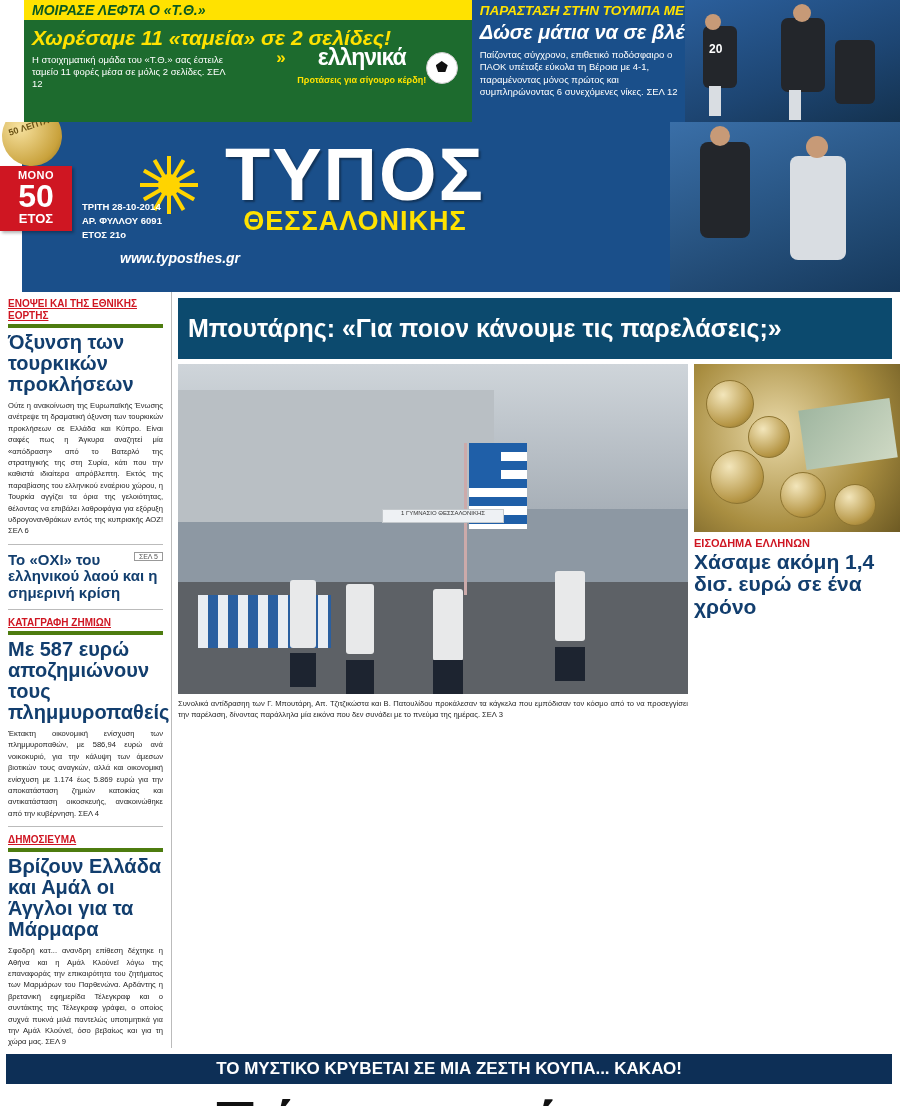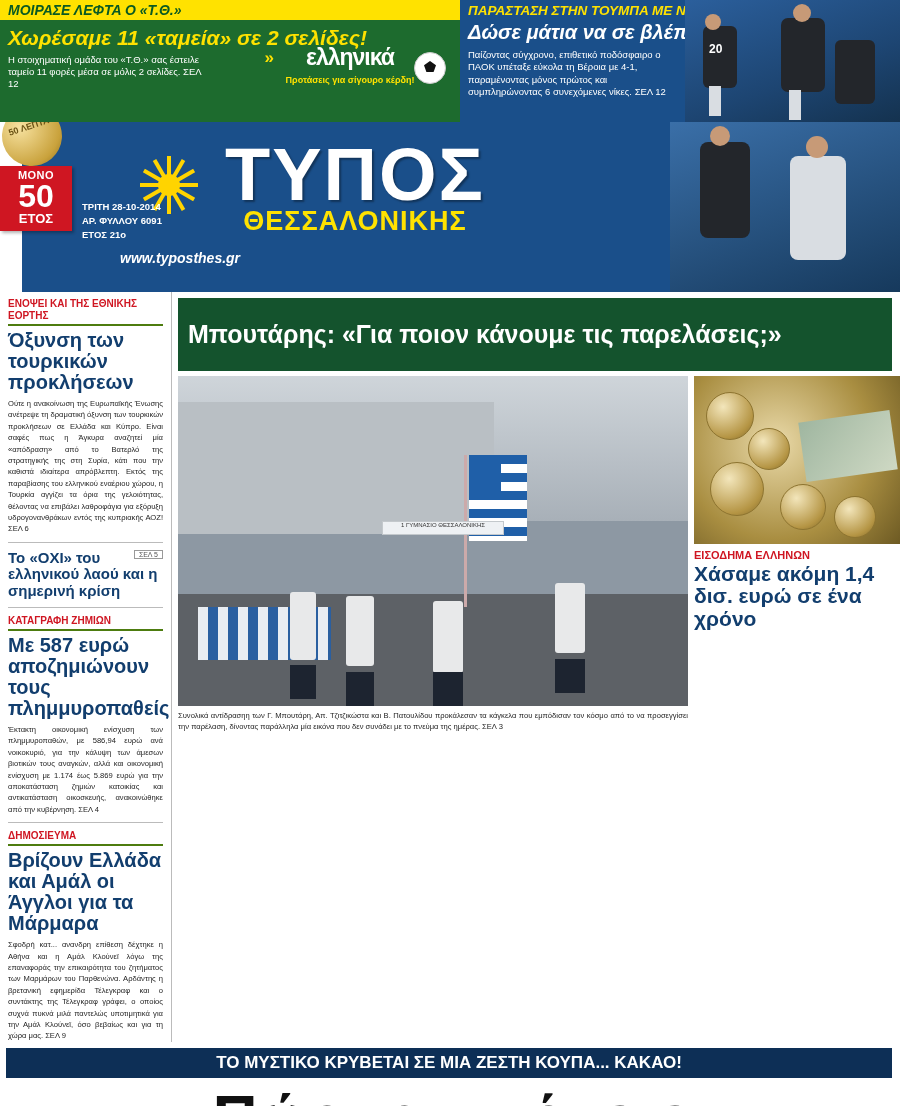--- a/index.html
+++ b/index.html
@@ -1,20 +1,20 @@
 <!DOCTYPE html>
 <html><head>
 <meta charset="utf-8">
 <style>
   html,body{margin:0;padding:0;}
   body{width:900px;height:1106px;background:#fff;font-family:"Liberation Sans",sans-serif;overflow:hidden;position:relative;}
   .page{position:relative;width:900px;height:1106px;}
 
   
-  .topstrip{display:flex;height:122px;}
+  .topstrip{display:flex;height:122px;padding-left:24px;}
   .topleft{width:460px;background:#1d6b2e;position:relative;color:#fff;}
   .topleft .hdr{background:#ffe200;color:#0a5a22;font-weight:bold;font-size:14px;padding:2px 8px;font-style:italic;}
   .topleft .big{color:#ffe200;font-weight:bold;font-size:21px;padding:6px 8px 0 8px;font-style:italic;}
   .topleft .small{font-size:9.5px;padding:4px 8px;line-height:1.25;width:205px;}
   .typosbet{position:absolute;right:10px;top:44px;text-align:center;width:200px;}
   .typosbet .tb1{font-size:23px;font-weight:bold;color:#fff;letter-spacing:-1px;}
   .typosbet .tb2{font-size:9px;color:#ffe200;font-weight:bold;margin-top:4px;}
   .ball{position:absolute;right:14px;top:52px;width:30px;height:30px;border-radius:50%;background:#fff;border:1px solid #ccc;}
   .ball:before{content:"";position:absolute;left:9px;top:8px;width:12px;height:11px;background:#111;clip-path:polygon(50% 0,100% 38%,80% 100%,20% 100%,0 38%);}
   .arrow{position:absolute;right:186px;top:48px;color:#ffe200;font-size:17px;font-weight:bold;}
@@ -43,29 +43,29 @@
   .logo .t2{font-size:27px;font-weight:bold;letter-spacing:1px;color:#ffe200;text-align:center;margin-top:-4px;}
   .issue{position:absolute;left:82px;top:78px;color:#fff;font-size:9.5px;line-height:1.45;font-weight:bold;}
   .site{position:absolute;left:72px;top:128px;color:#fff;font-size:14px;font-weight:bold;font-style:italic;margin-left:48px;}
   .mast-photo{position:absolute;right:0;top:0;width:230px;height:170px;background:linear-gradient(160deg,#3a6fa8,#16395c);}
 
   
   .content{display:flex;}
   .leftcol{width:172px;padding:6px 8px 0 8px;box-sizing:border-box;border-right:1px solid #bbb;}
   .rightcol{width:728px;}
 
-  .kicker{color:#cf1622;font-weight:bold;font-size:10px;line-height:1.2;border-bottom:2px solid #4d7c0f;padding-bottom:2px;margin-bottom:4px;}
+  .kicker{color:#cf1622;font-weight:bold;font-size:10px;line-height:1.2;border-bottom:4px solid #4d7c0f;padding-bottom:2px;margin-bottom:4px;text-decoration:underline;}
   .lh{color:#123e6e;font-weight:bold;font-size:20px;line-height:1.05;margin-bottom:5px;}
   .lbody{font-size:7.6px;line-height:1.5;text-align:justify;color:#222;}
   .sep{height:1px;background:#bbb;margin:7px 0;}
   .selbadge{display:inline-block;border:1px solid #999;color:#555;font-size:7px;padding:0 4px;float:right;}
   .lh2{color:#123e6e;font-weight:bold;font-size:15px;line-height:1.12;}
 
   
-  .mainbar{background:#14532d;color:#fff;margin:6px 8px 0 6px;padding:22px 10px;font-size:25px;font-weight:bold;}
+  .mainbar{background:#0c4a6e;color:#fff;margin:6px 8px 0 6px;padding:16px 10px;font-size:25px;font-weight:bold;}
   .photoblock{display:flex;margin:5px 8px 0 6px;}
   .bigphoto{width:510px;height:330px;background:#8d98a3;position:relative;overflow:hidden;}
   .bp-sky{position:absolute;left:0;top:0;width:100%;height:44%;background:linear-gradient(#cfd5da,#a8b0b8);}
   .bp-build{position:absolute;left:0;top:8%;width:62%;height:40%;background:#b9bfc4;}
   .bp-road{position:absolute;left:0;bottom:0;width:100%;height:34%;background:#5d6166;}
   .bp-flagpole{position:absolute;left:56%;top:24%;width:3px;height:46%;background:#caa;}
   .bp-flag{position:absolute;left:57%;top:24%;width:58px;height:86px;background:repeating-linear-gradient(#1f5fa8 0 9px,#fff 9px 18px);}
   .bp-flagsq{position:absolute;left:57%;top:24%;width:32px;height:40px;background:#1f5fa8;}
   .bp-person{position:absolute;bottom:12%;background:#e8e9ea;border-radius:3px;}
   .bp-skirt{position:absolute;background:#1d2430;}

